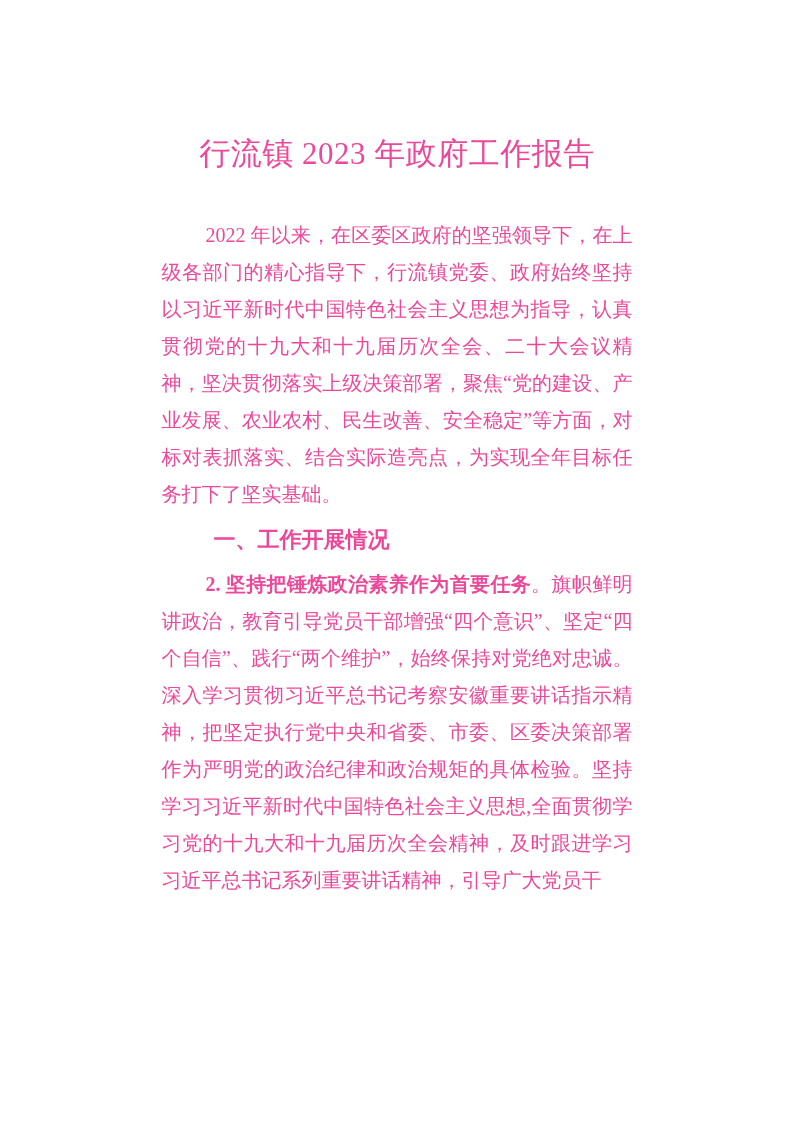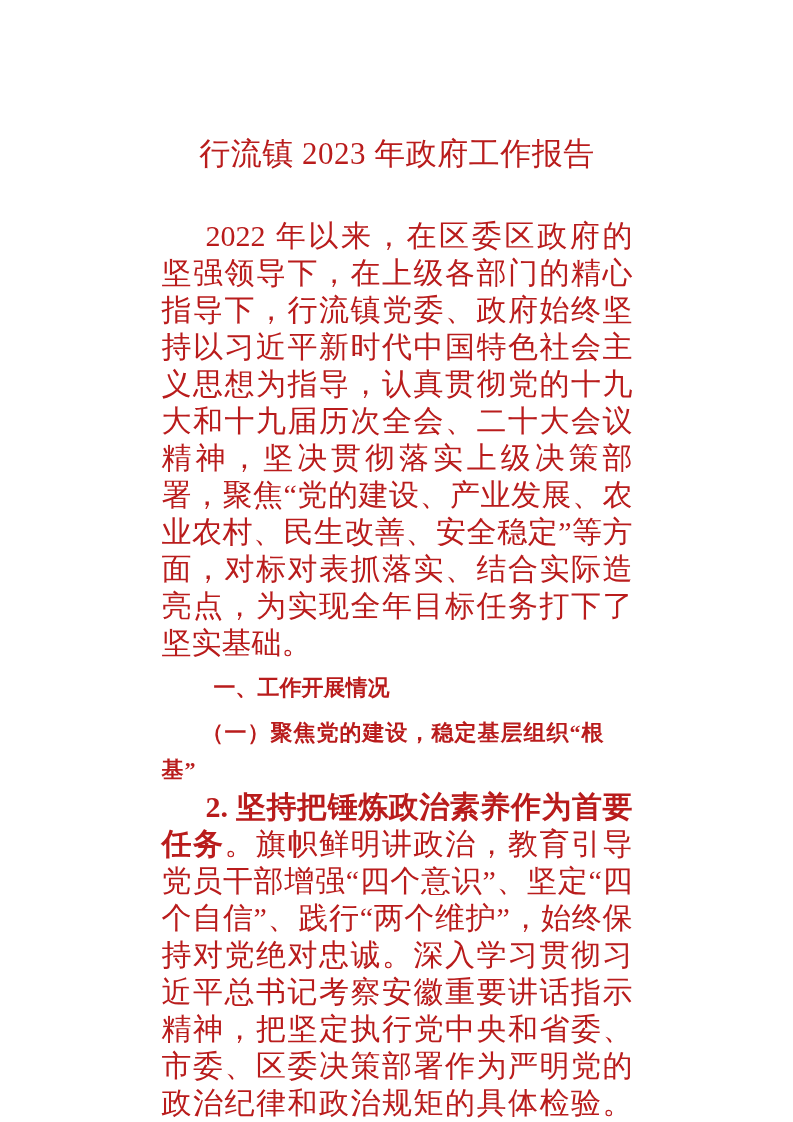--- a/index.html
+++ b/index.html
@@ -6,38 +6,38 @@
     margin: 0;
     padding: 0;
     background: #ffffff;
   }
   .page {
     position: relative;
     width: 704px;
     height: 1122px;
     margin: 0 auto;
     background: #ffffff;
-    color: #b91c1c;
+    color: #ec4899;
     box-sizing: border-box;
     padding: 131px 116px 0 117px;
     overflow: hidden;
   }
   .doc-title {
     font-family: "Liberation Serif", "DejaVu Serif", serif;
     font-size: 31px;
     font-weight: 500;
     line-height: 45px;
     text-align: center;
     letter-spacing: 0.5px;
     margin: 0 0 41px 0;
     white-space: nowrap;
   }
   .body-para {
     font-family: "Liberation Serif", "DejaVu Serif", serif;
-    font-size: 30px;
+    font-size: 20px;
     line-height: 37px;
     text-align: justify;
     text-justify: inter-character;
     text-indent: 44px;
     margin: 0;
   }
   .heading1 {
     font-family: "Liberation Sans", "DejaVu Sans", sans-serif;
     font-weight: bold;
     font-size: 22px;
@@ -62,18 +62,17 @@
 <body>
 
 <div class="page">
 
   <div class="doc-title">行流镇 2023 年政府工作报告</div>
 
   <p class="body-para">2022 年以来，在区委区政府的坚强领导下，在上级各部门的精心指导下，行流镇党委、政府始终坚持以习近平新时代中国特色社会主义思想为指导，认真贯彻党的十九大和十九届历次全会、二十大会议精神，坚决贯彻落实上级决策部署，聚焦“党的建设、产业发展、农业农村、民生改善、安全稳定”等方面，对标对表抓落实、结合实际造亮点，为实现全年目标任务打下了坚实基础。</p>
 
   <div class="heading1">一、工作开展情况</div>
 
-  <div class="heading2">（一）聚焦党的建设，稳定基层组织“根基”</div>
 
 
   <p class="body-para"><span class="bold-lead">2. 坚持把锤炼政治素养作为首要任务</span><span>。旗帜鲜明讲政治，教育引导党员干部增强“四个意识”、坚定“四个自信”、践行“两个维护”，始终保持对党绝对忠诚。深入学习贯彻习近平总书记考察安徽重要讲话指示精神，把坚定执行党中央和省委、市委、区委决策部署作为严明党的政治纪律和政治规矩的具体检验。坚持学习习近平新时代中国特色社会主义思想,全面贯彻学习党的十九大和十九届历次全会精神，及时跟进学习习近平总书记系列重要讲话精神，引导广大党员干</span></p>
 
 </div>
 
 </body></html>

